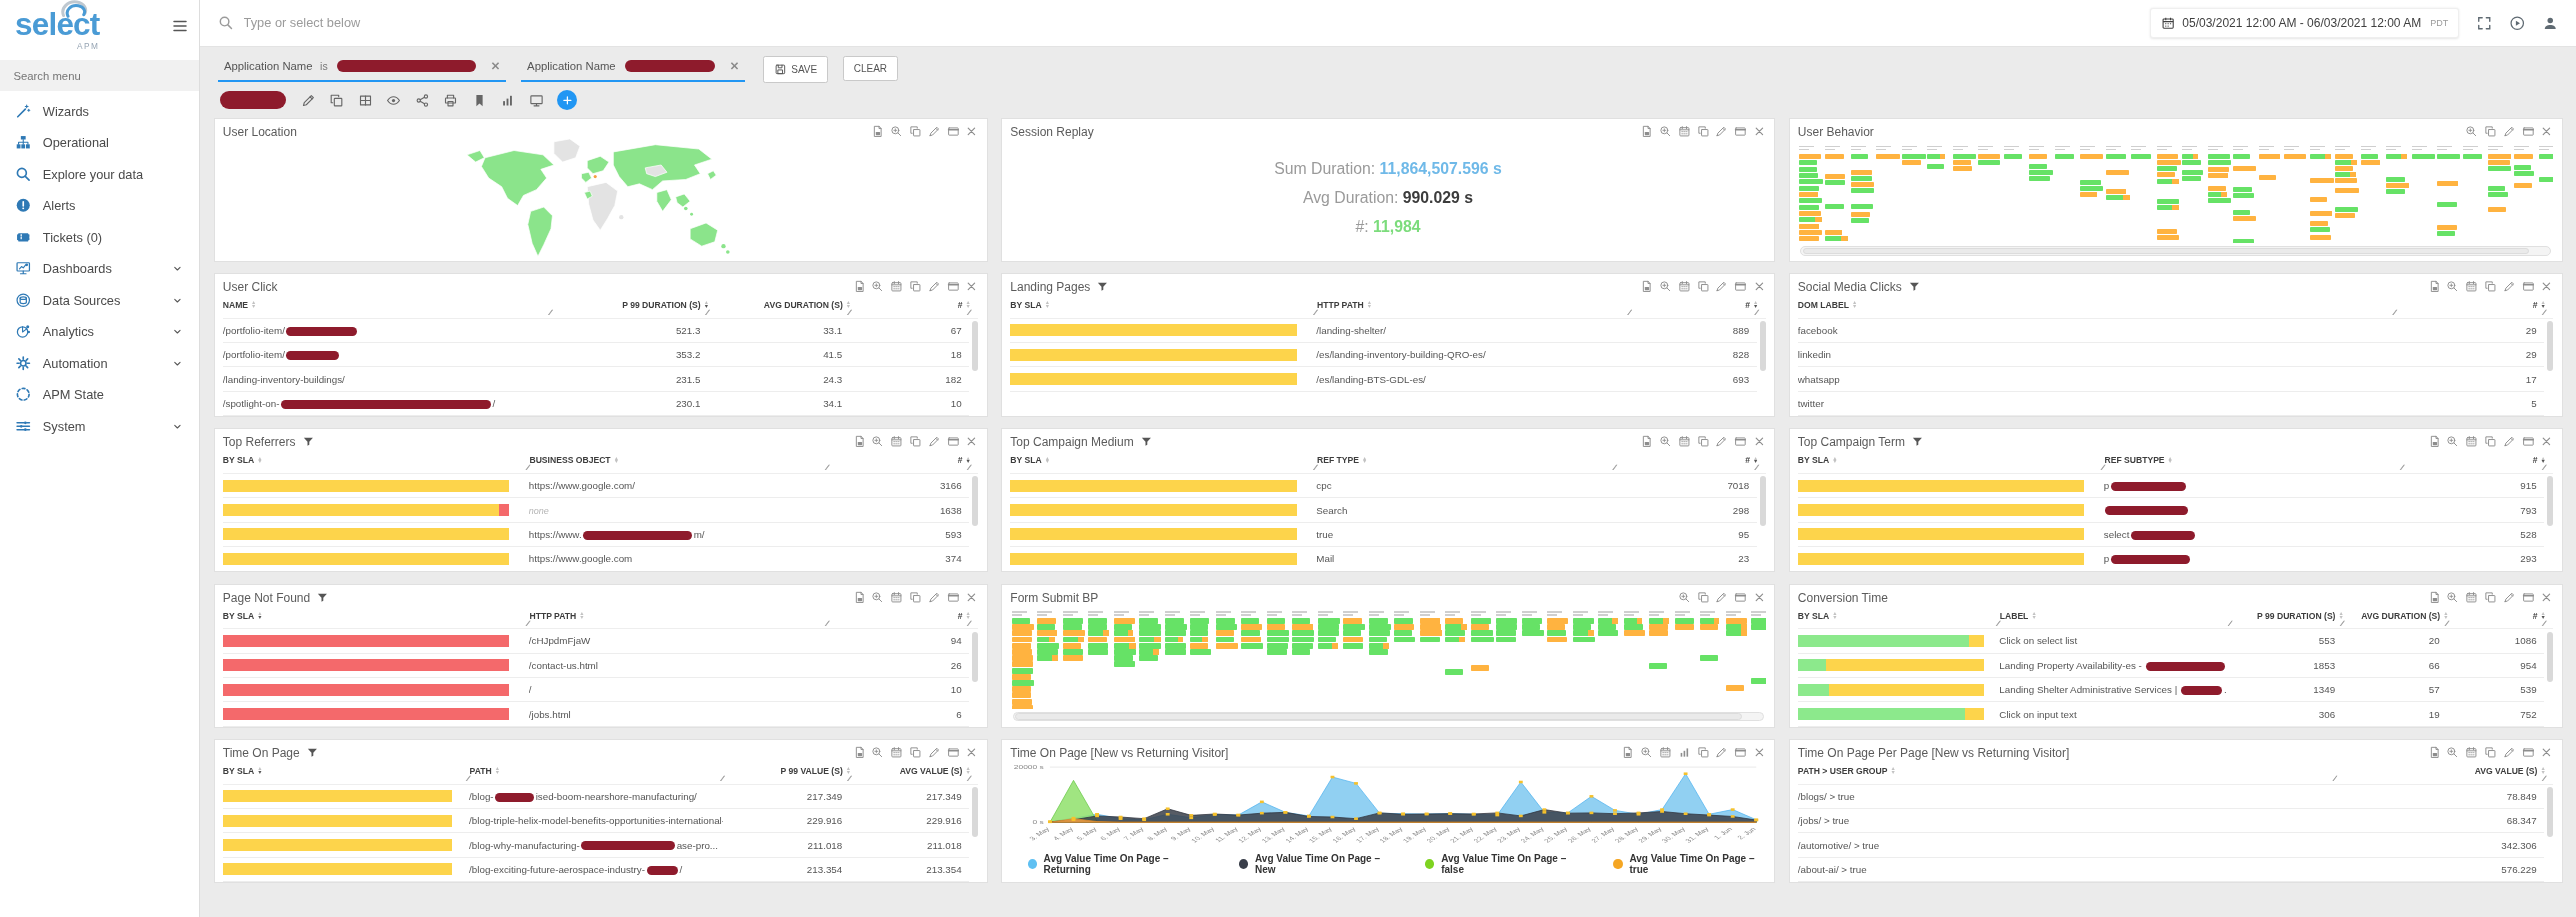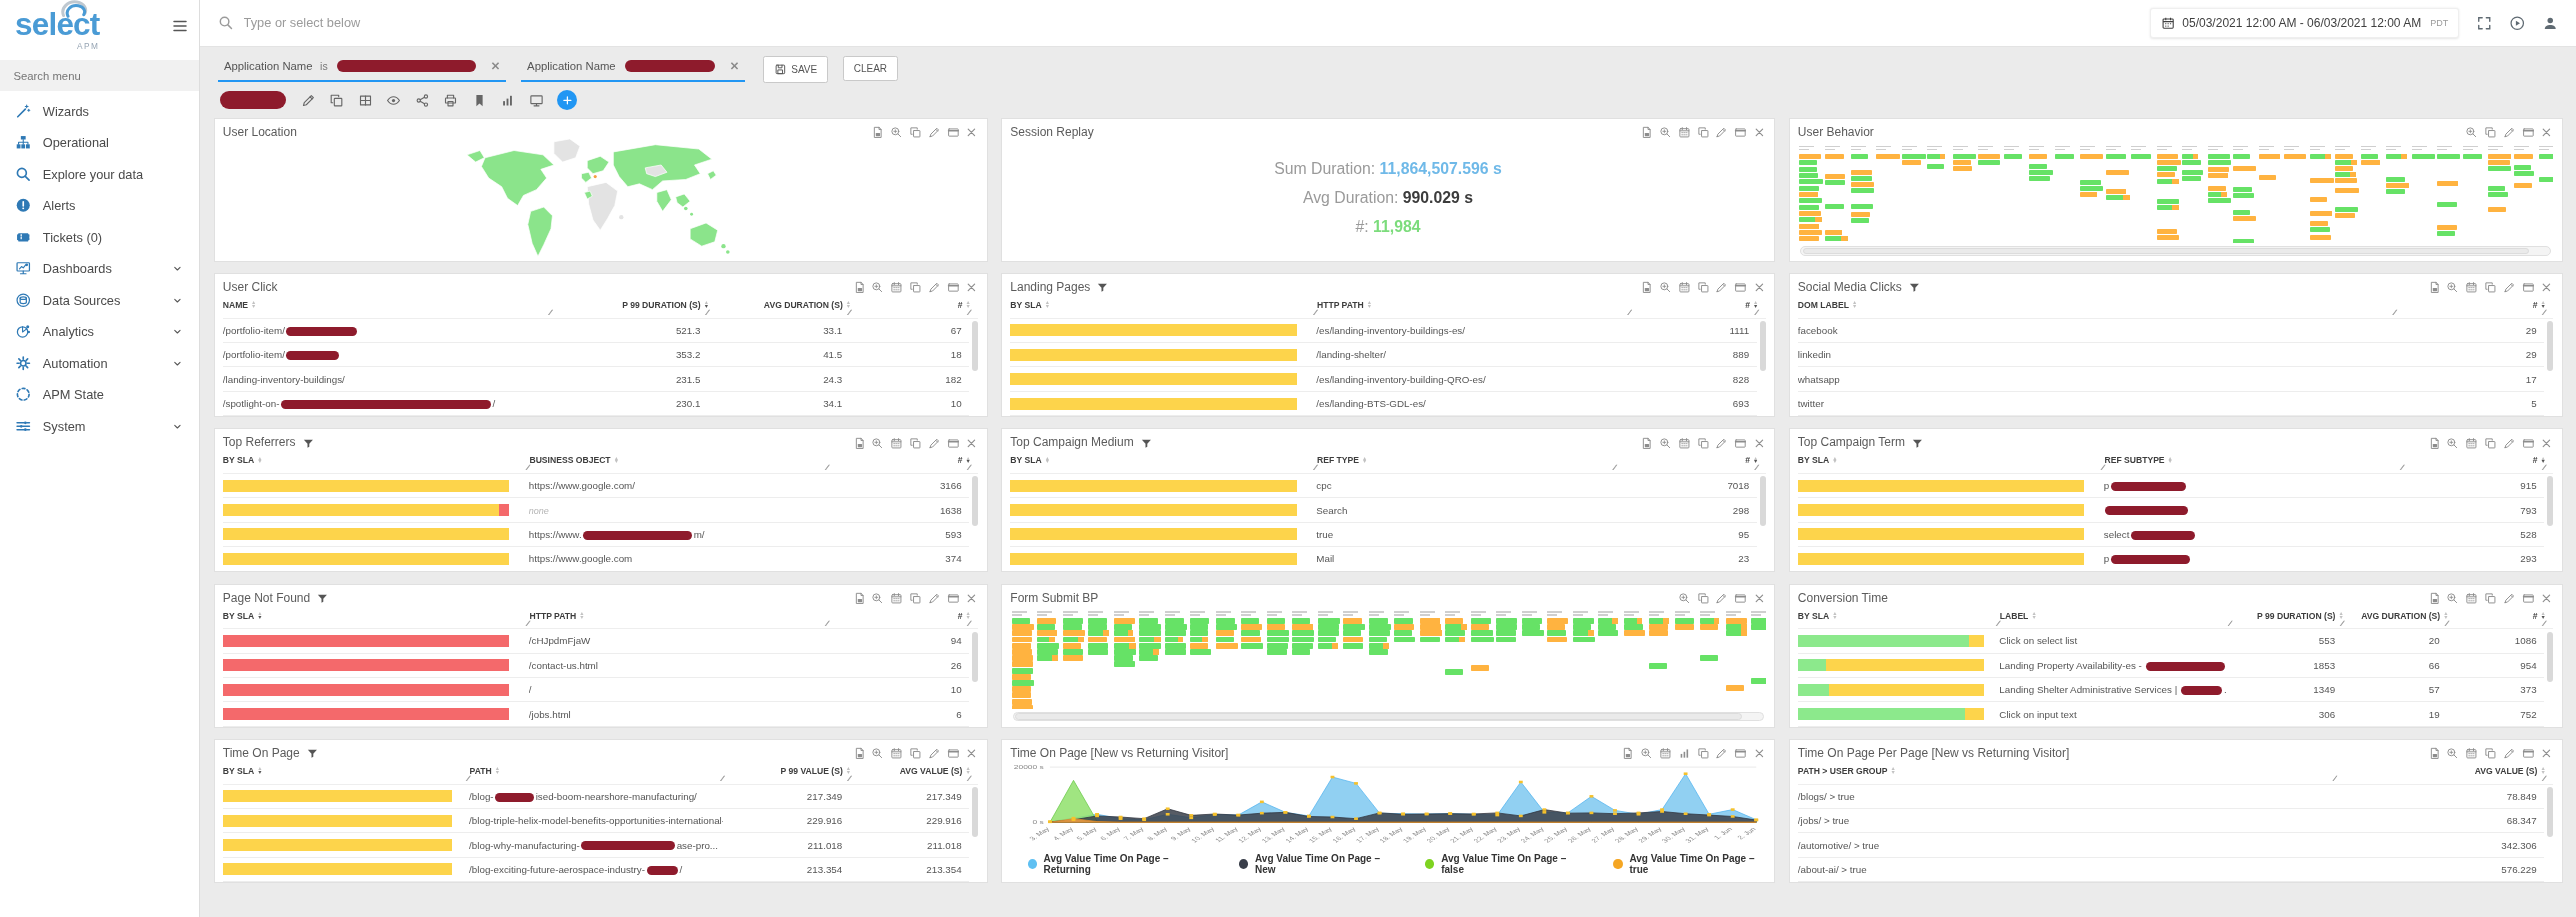--- a/index.html
+++ b/index.html
@@ -36,21 +36,21 @@
   .chip .x{color:#8a8a8a;font-size:11.3px;margin-left:6px;cursor:pointer;font-weight:bold}
   .btn{display:flex;align-items:center;gap:4.5px;background:#fff;border:0.8px solid #c9c9c9;border-radius:2.3px;padding:6px 9.8px;font-size:10px;color:#555;cursor:pointer}
   .toolrow{display:flex;align-items:center;gap:13.5px;padding:7.5px 18px 1.5px}
   .tico{color:#666;cursor:pointer}
   .plusbtn{width:20px;height:20px;border-radius:50%;background:#2196f3;color:#fff;display:flex;align-items:center;justify-content:center;cursor:pointer}
   .redact{display:inline-block;height:9px;background:#8e1b2c;border-radius:6px;vertical-align:middle;margin:0 1.5px}
   .redact.big{height:18px;border-radius:9px}
   
   .grid{flex:1;display:grid;grid-template-columns:1fr 1fr 1fr;grid-auto-rows:144px;gap:11.3px 13.5px;padding:6px 13.5px 10.5px}
   .panel{background:#fff;border:0.8px solid #e0e0e0;display:flex;flex-direction:column;overflow:hidden}
-  .phead{display:flex;align-items:flex-end;padding:6px 8.3px 2.3px;gap:6px;flex:none}
+  .phead{display:flex;align-items:flex-start;padding:6px 8.3px 2.3px;gap:6px;flex:none}
   .ptitle{font-size:12px;color:#5b5b5b;white-space:nowrap}
   .fico{color:#555}
   .spacer{flex:1}
   .pico{color:#8d8d8d;cursor:pointer}
   
   .tbl{flex:1;display:flex;flex-direction:column;padding:0 8.3px 3px;min-height:0}
   .thead{display:flex;padding:3.8px 7.5px 7.5px 0;flex:none}
   .th{font-size:8.6px;font-weight:bold;color:#3d3d3d;position:relative;display:flex;align-items:center;gap:3px;white-space:nowrap}
   .th.r{justify-content:flex-end}
   .rz{position:absolute;bottom:-6.8px;right:1.5px;color:#999;font-size:7.5px;font-style:italic;letter-spacing:-0.8px}
@@ -982,29 +982,20 @@
               <span class="rz">∕∕</span>
             </div>
           </div>
           <div class="tbody">
             <div class="tr">
               <div class="td " style="width:41%">
                 <span class="bar">
                   <i style="width:100%;background:#fdd44b"></i>
                 </span>
               </div>
-              <div class="td " style="width:42%"><span class=""><span>/es/landing-inventory-buildings-es/</span></span></div>
-              <div class="td r" style="width:17%"><span>1111</span></div>
-            </div>
-            <div class="tr">
-              <div class="td " style="width:41%">
-                <span class="bar">
-                  <i style="width:100%;background:#fdd44b"></i>
-                </span>
-              </div>
               <div class="td " style="width:42%"><span class=""><span>/landing-shelter/</span></span></div>
               <div class="td r" style="width:17%"><span>889</span></div>
             </div>
             <div class="tr">
               <div class="td " style="width:41%">
                 <span class="bar">
                   <i style="width:100%;background:#fdd44b"></i>
                 </span>
               </div>
               <div class="td " style="width:42%"><span class=""><span>/es/landing-inventory-building-QRO-es/</span></span></div>
@@ -2040,21 +2031,21 @@
             <div class="tr">
               <div class="td " style="width:27%">
                 <span class="bar">
                   <i style="width:17%;background:#8ce98c"></i>
                   <i style="width:83%;background:#fdd44b"></i>
                 </span>
               </div>
               <div class="td " style="width:31%"><span class=""><span>Landing Shelter Administrative Services | </span><span class="redact" style="width:41px"></span><span>.</span></span></div>
               <div class="td r" style="width:15%"><span>1349</span></div>
               <div class="td r" style="width:14%"><span>57</span></div>
-              <div class="td r" style="width:13%"><span>373</span></div>
+              <div class="td r" style="width:13%"><span>539</span></div>
             </div>
             <div class="tr">
               <div class="td " style="width:27%">
                 <span class="bar">
                   <i style="width:90%;background:#8ce98c"></i>
                   <i style="width:10%;background:#fdd44b"></i>
                 </span>
               </div>
               <div class="td " style="width:31%"><span class=""><span>Click on input text</span></span></div>
               <div class="td r" style="width:15%"><span>306</span></div>

